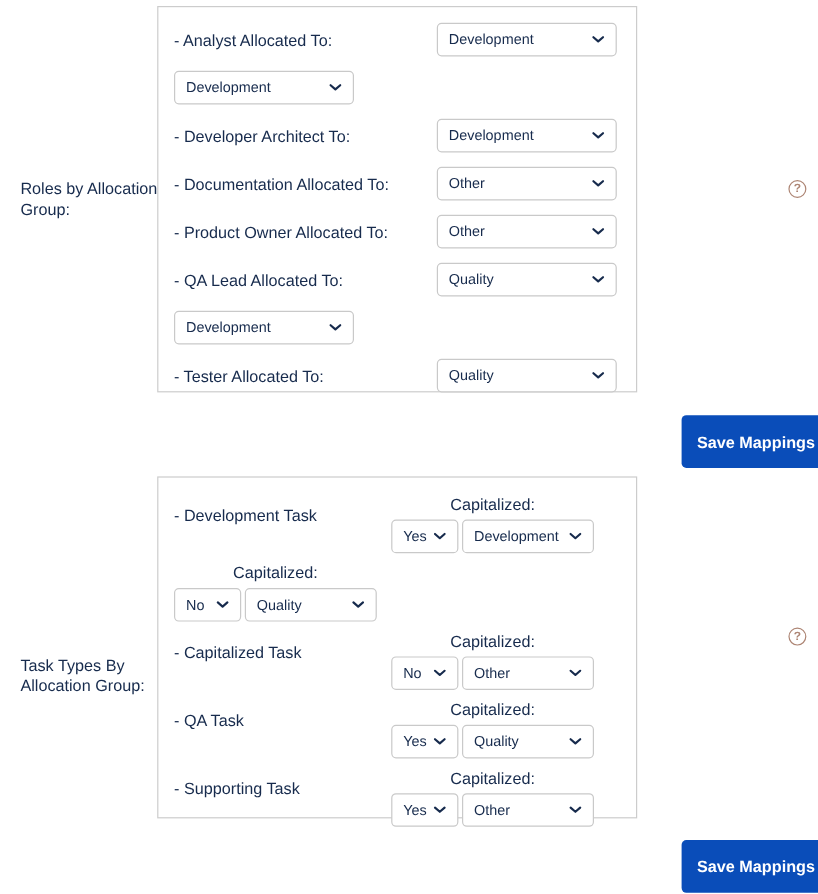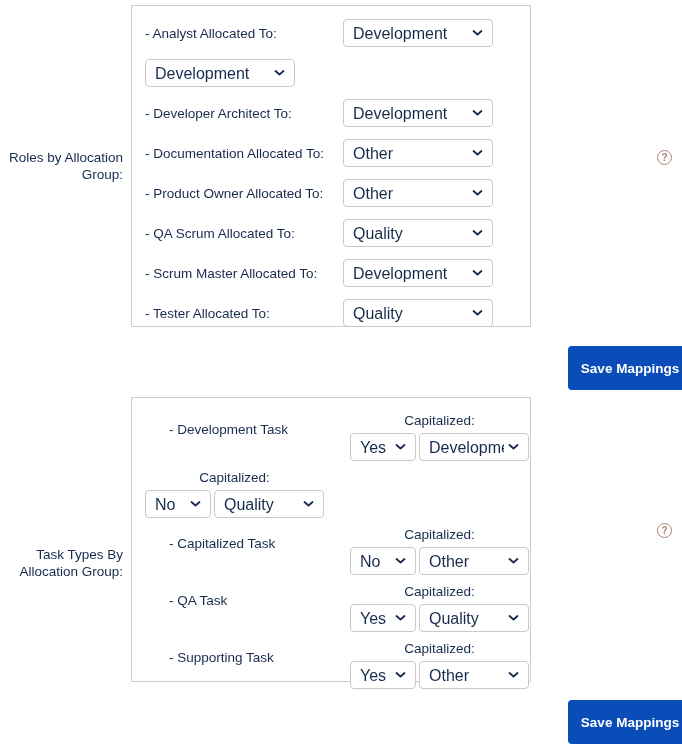--- a/index.html
+++ b/index.html
@@ -11,84 +11,84 @@
     height: 745px;
     background: #ffffff;
     color: #172b4d;
     font-size: 13.5px;
     overflow: hidden;
   }
 
   
   .outer-label {
     position: absolute;
-    left: 4px;
+    left: 17px;
     width: 119px;
-    text-align: right;
+    text-align: left;
     line-height: 17px;
     color: #172b4d;
   }
   .outer-label-1 { top: 149px; }
   .outer-label-2 { top: 522px; margin-top: 24px; }
 
   
   .group-box {
     position: absolute;
     left: 131px;
     width: 400px;
     border: 1px solid #cccccc;
     background: #ffffff;
   }
-  .box-roles { top: 5px; height: 322px; padding: 7px 37px 0 13px; }
+  .box-roles { top: 5px; height: 322px; padding: 7px 16px 0 13px; }
   .box-tasks { top: 397px; height: 285px; padding: 1px 0 0 13px; }
 
   
   .role-row {
     height: 40px;
     display: flex;
     align-items: center;
     justify-content: space-between;
   }
   .row-label { color: #172b4d; white-space: nowrap; }
 
   
   .task-row { height: 57px; display: flex; }
-  .task-label { width: 181px; padding-top: 23px; white-space: nowrap; margin-left: 24px; }
+  .task-label { width: 181px; padding-top: 23px; white-space: nowrap; }
   .task-controls { display: flex; flex-direction: column; }
   .cap-label { margin-top: 14px; line-height: 15px; margin-bottom: 5px; text-align: center; }
   .pair { display: flex; gap: 3px; }
 
   
   .sel { position: relative; display: inline-block; height: 28px; }
   .sel select {
     -webkit-appearance: none;
     -moz-appearance: none;
     appearance: none;
     width: 100%;
     height: 28px;
     border: 1px solid #c9c9c9;
     border-radius: 4px;
     background: #ffffff;
     color: #172b4d;
     font-family: inherit;
-    font-size: 16px;
+    font-size: 12px;
     padding: 0 24px 0 9px;
     outline: none;
   }
   .sel .chev {
     position: absolute;
     right: 10px;
     top: 50%;
     transform: translateY(-50%);
     pointer-events: none;
     display: flex;
     line-height: 0;
   }
   .w150 { width: 150px; }
-  .w66  { width: 66px;  }
+  .w66  { width: 56px;  }
   .w110 { width: 110px; }
 
   
   .save-btn {
     position: absolute;
     left: 520px;
     width: 124px;
     height: 44px;
     background: #0a4db9;
     border: none;
@@ -182,32 +182,31 @@
       <span class="sel w150">
         <select><option>Other</option></select>
         <span class="chev">
             <svg width="11" height="7" viewBox="0 0 11 7">
               <path d="M1.5 1.5 L5.5 5 L9.5 1.5" stroke="#172b4d" stroke-width="1.8" fill="none" stroke-linecap="round" stroke-linejoin="round"></path>
             </svg>
           </span>
       </span>
     </div>
     <div class="role-row">
-      <span class="row-label">- QA Scrum Allocated To:</span>
+      <span class="row-label">- QA Lead Allocated To:</span>
       <span class="sel w150">
         <select><option>Quality</option></select>
         <span class="chev">
             <svg width="11" height="7" viewBox="0 0 11 7">
               <path d="M1.5 1.5 L5.5 5 L9.5 1.5" stroke="#172b4d" stroke-width="1.8" fill="none" stroke-linecap="round" stroke-linejoin="round"></path>
             </svg>
           </span>
       </span>
     </div>
     <div class="role-row">
-      <span class="row-label">- Scrum Master Allocated To:</span>
       <span class="sel w150">
         <select><option>Development</option></select>
         <span class="chev">
             <svg width="11" height="7" viewBox="0 0 11 7">
               <path d="M1.5 1.5 L5.5 5 L9.5 1.5" stroke="#172b4d" stroke-width="1.8" fill="none" stroke-linecap="round" stroke-linejoin="round"></path>
             </svg>
           </span>
       </span>
     </div>
     <div class="role-row">

